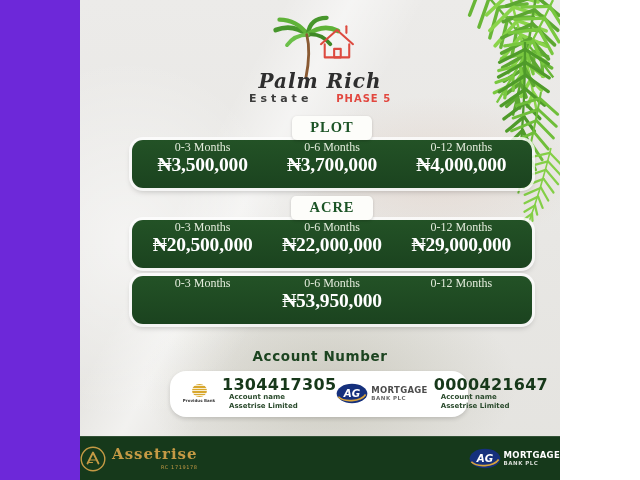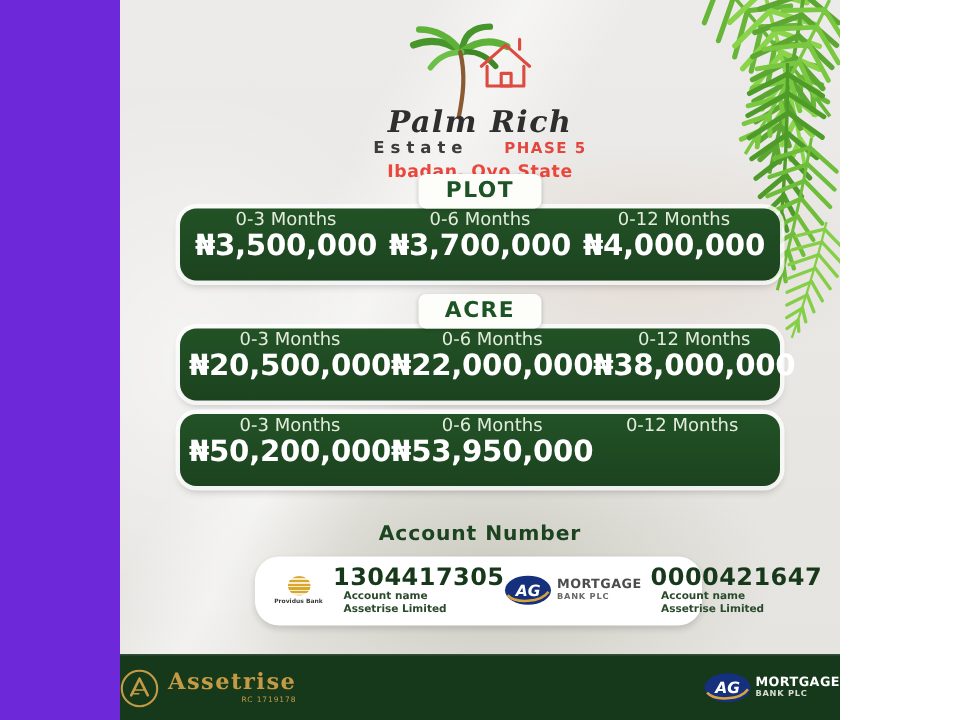--- a/index.html
+++ b/index.html
@@ -23,21 +23,21 @@
   .logo{position:absolute;top:14px;left:0;width:100%;text-align:center;line-height:1.15;}
   .logo-art{width:156px;height:66px;display:block;margin:0 auto -10px;}
   .logo-script{font-family:"DejaVu Serif","Liberation Serif",serif;font-style:italic;font-weight:bold;
     font-size:20px;color:#2e2e2e;letter-spacing:1px;}
   .logo-line{font-size:11px;color:#3c3c3c;font-weight:600;}
   .estate{letter-spacing:4px;}
   .phase{color:#e2473f;font-weight:700;font-size:10px;letter-spacing:1px;margin-left:20px;}
   .location{font-size:11.5px;font-weight:700;color:#ea463c;margin-top:2px;letter-spacing:0.4px;}
 
   
-  .price-section{position:absolute;left:0;width:100%;}
+  .price-section{position:absolute;left:12px;width:100%;font-family:Liberation Serif, serif;}
   .s0{top:116px}.s1{top:196px}.s2{top:276px}
   .tab{
     position:relative;z-index:2;margin:0 auto;width:max-content;background:#fdfdfa;color:#1c5426;
     font-weight:700;font-size:14.5px;letter-spacing:1px;padding:3px 18px 4px;border-radius:5px;
     box-shadow:0 1px 3px rgba(0,0,0,0.18);
   }
   .bar{
     position:relative;margin:0 auto;width:400px;height:48px;border-radius:11px;
     background:linear-gradient(#235226,#1b431f);
     box-shadow:0 0 0 3px rgba(255,255,255,0.8), 0 3px 6px rgba(0,0,0,0.25);
@@ -139,21 +139,20 @@
           <path d="M80,26 V40 H106 V26"></path>
           <path d="M103,14 V7"></path>
           <rect x="90" y="31" width="7" height="9"></rect>
         </g>
       </svg>
       <div class="logo-script">Palm Rich</div>
       <div class="logo-line">
         <span class="estate">Estate</span>
         <span class="phase">PHASE 5</span>
       </div>
-      <div class="location">Ibadan, Oyo State</div>
     </div>
 
     <section class="price-section s0">
       <div class="tab">PLOT</div>
       <div class="bar">
         <div class="tier">
           <div class="period">0-3 Months</div>
           <div class="price">₦3,500,000</div>
         </div>
         <div class="tier">
@@ -173,30 +172,29 @@
         <div class="tier">
           <div class="period">0-3 Months</div>
           <div class="price">₦20,500,000</div>
         </div>
         <div class="tier">
           <div class="period">0-6 Months</div>
           <div class="price">₦22,000,000</div>
         </div>
         <div class="tier">
           <div class="period">0-12 Months</div>
-          <div class="price">₦38,000,000</div>
+          <div class="price">₦29,000,000</div>
         </div>
       </div>
     </section>
 
     <section class="price-section s2">
       <div class="bar">
         <div class="tier">
           <div class="period">0-3 Months</div>
-          <div class="price">₦50,200,000</div>
         </div>
         <div class="tier">
           <div class="period">0-6 Months</div>
           <div class="price">₦53,950,000</div>
         </div>
         <div class="tier">
           <div class="period">0-12 Months</div>
         </div>
       </div>
     </section>

